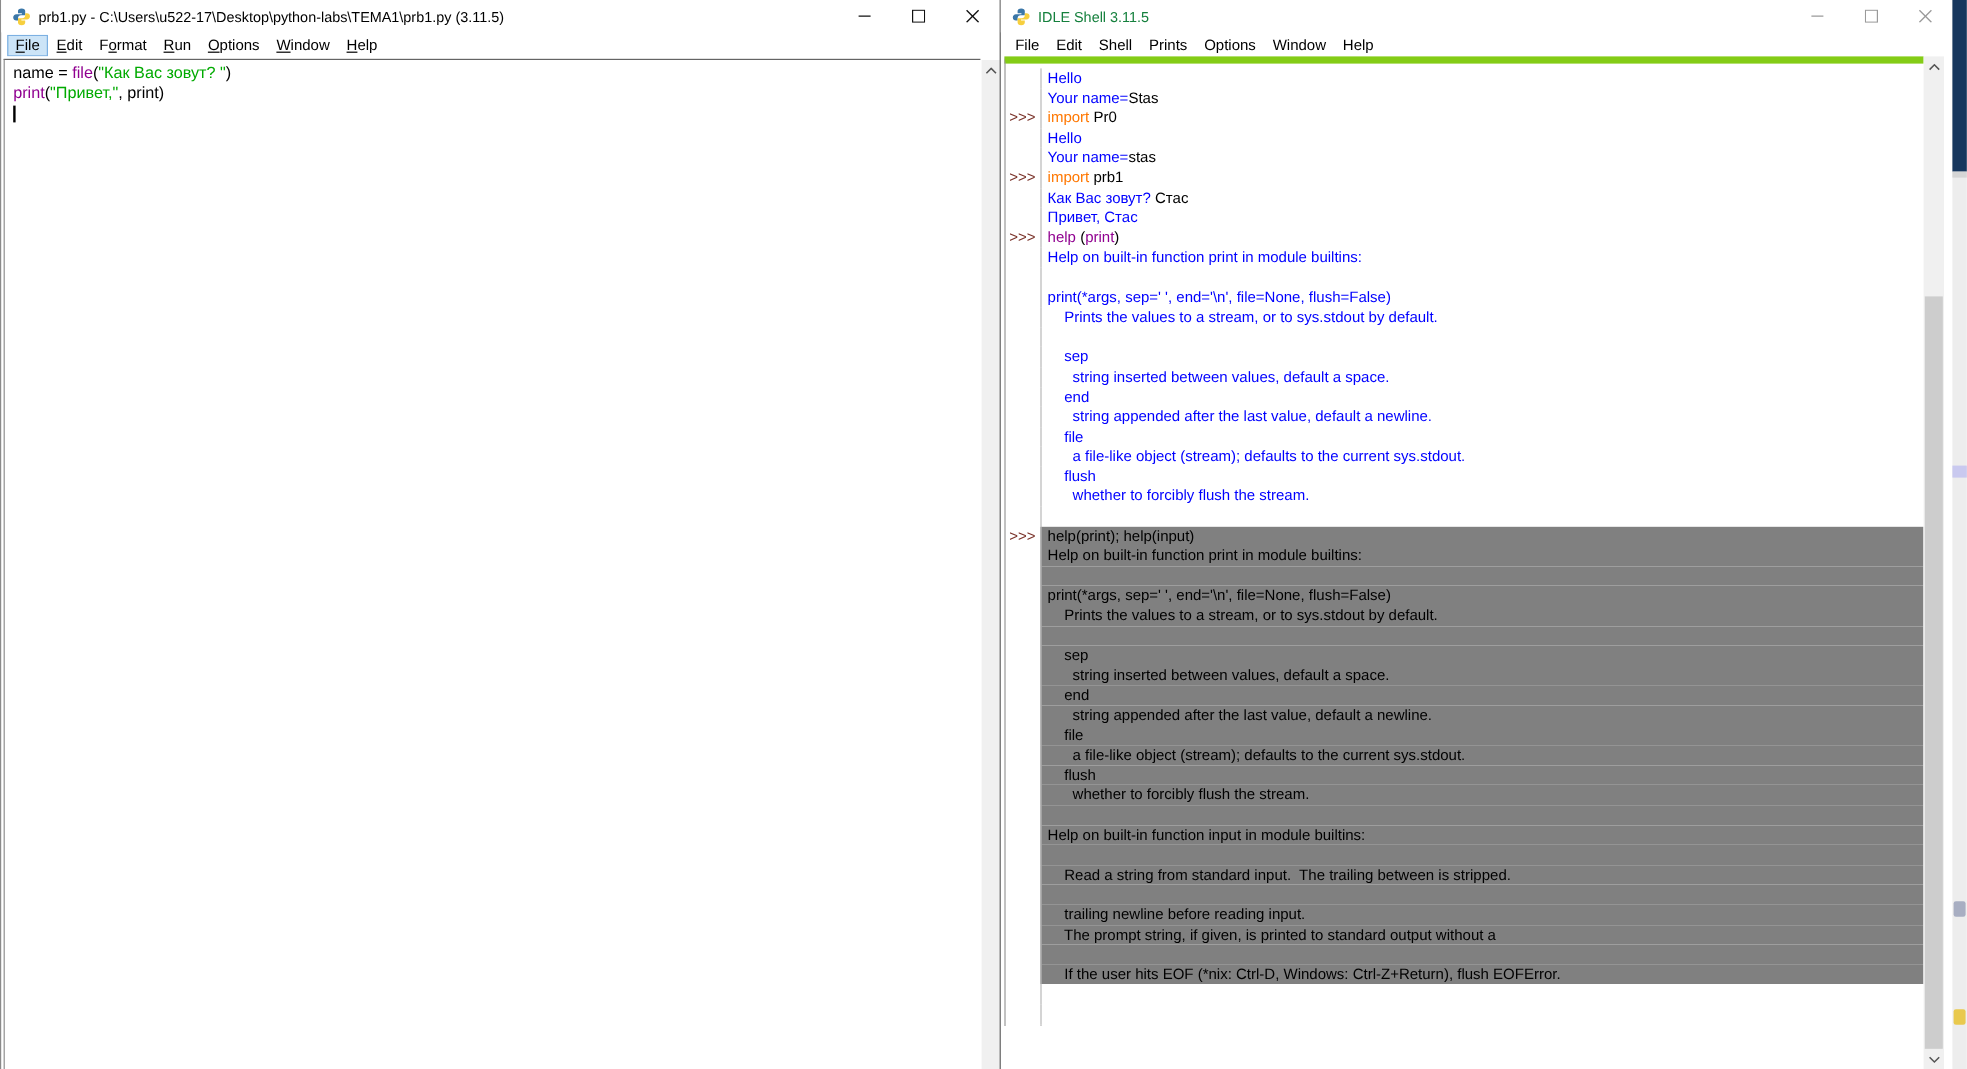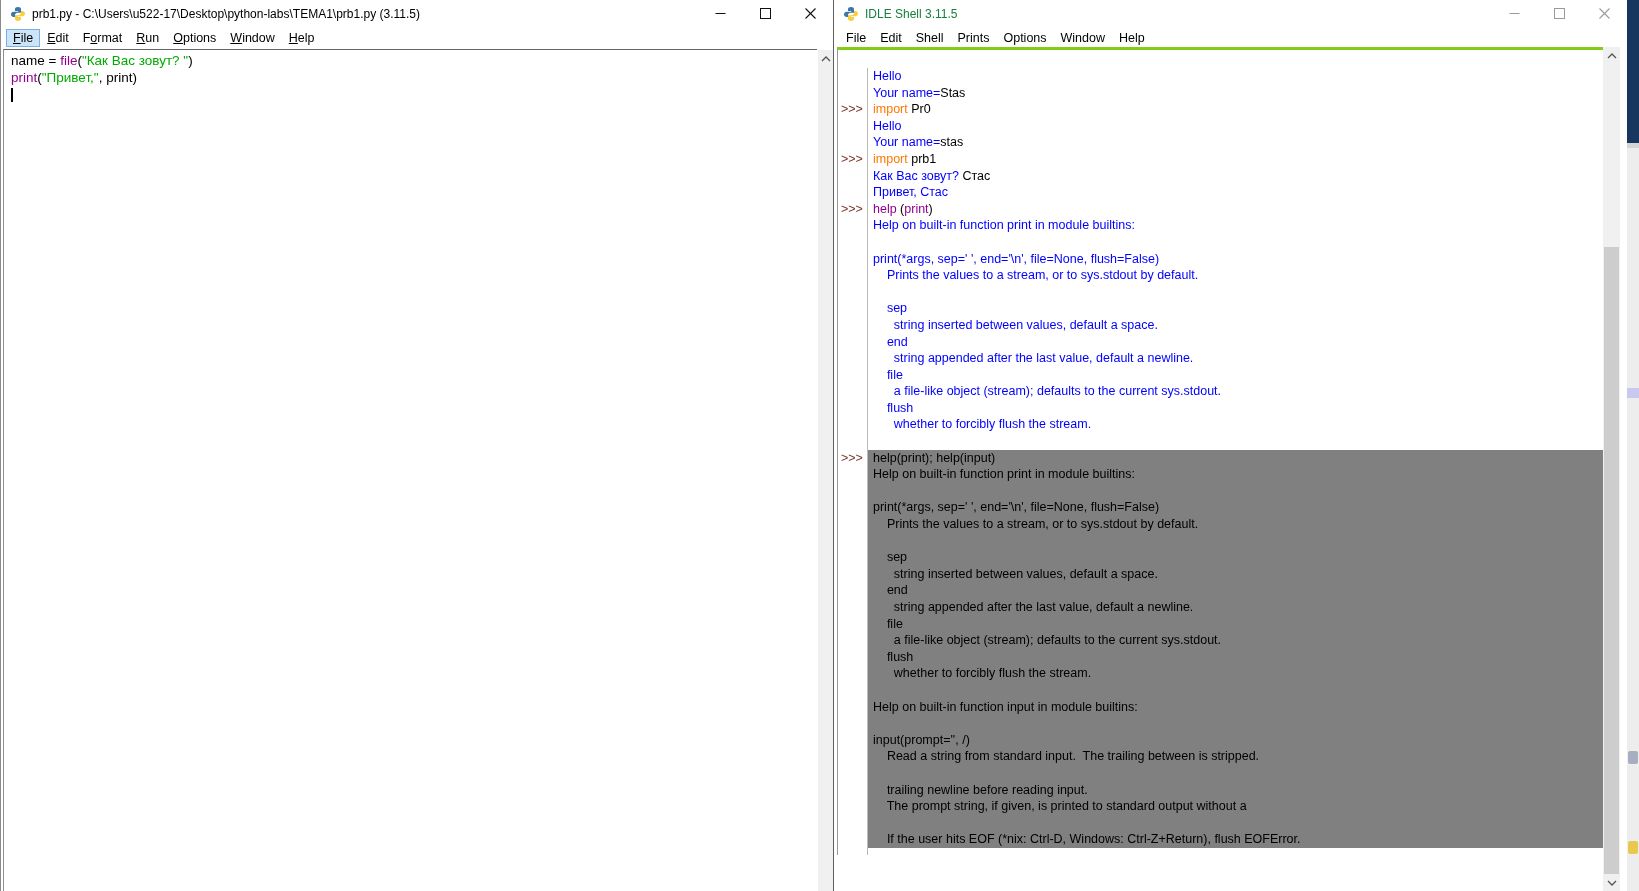--- a/index.html
+++ b/index.html
@@ -39,22 +39,22 @@
   
   .sbar{position:absolute;background:#f0f0f0;}
   #editor-sbar{left:817px;top:50px;width:16px;height:841px;}
   #shell-sbar{left:769px;top:47px;width:17px;height:844px;background:#f0f0f0;}
   .sb-arrow{height:17px;display:flex;align-items:center;justify-content:center;}
   .sb-thumb{position:absolute;left:1px;right:1px;background:#cdcdcd;}
 
   
   #shell-text{
     position:absolute;left:3px;top:47px;width:766px;height:808px;box-sizing:border-box;
-    border-top:3px solid #84cc16;border-left:1px solid #999;
-    background:#fff;overflow:hidden;cursor:text;padding-top:18px;
+    border-top:6px solid #84cc16;border-left:1px solid #999;
+    background:#fff;overflow:hidden;cursor:text;padding-top:4px;
   }
   .line{display:flex;height:16.6px;font-size:12.5px;line-height:16.6px;white-space:pre;}
   .gutter{flex:0 0 29px;padding-left:3px;box-sizing:border-box;color:var(--c-prompt,#7b342b);}
   .ltext{flex:1;border-left:1px solid #b8b8b8;padding-left:5px;min-width:0;}
   .ltext.selfull{background:var(--c-selbg,#808080);}
   .selbg{background:var(--c-selbg,#808080);}
   .c-out{color:var(--c-out,#0000ff);}
   .c-in{color:#000;}
   .c-kw{color:var(--c-kw,#ff7700);}
   .c-bi{color:var(--c-bi,#900090);}
@@ -193,21 +193,20 @@
       <div class="line"><span class="gutter"></span><span class="ltext selfull"><span class="c-in">      string inserted between values, default a space.</span></span></div>
       <div class="line"><span class="gutter"></span><span class="ltext selfull"><span class="c-in">    end</span></span></div>
       <div class="line"><span class="gutter"></span><span class="ltext selfull"><span class="c-in">      string appended after the last value, default a newline.</span></span></div>
       <div class="line"><span class="gutter"></span><span class="ltext selfull"><span class="c-in">    file</span></span></div>
       <div class="line"><span class="gutter"></span><span class="ltext selfull"><span class="c-in">      a file-like object (stream); defaults to the current sys.stdout.</span></span></div>
       <div class="line"><span class="gutter"></span><span class="ltext selfull"><span class="c-in">    flush</span></span></div>
       <div class="line"><span class="gutter"></span><span class="ltext selfull"><span class="c-in">      whether to forcibly flush the stream.</span></span></div>
       <div class="line"><span class="gutter"></span><span class="ltext selfull"></span></div>
       <div class="line"><span class="gutter"></span><span class="ltext selfull"><span class="c-in">Help on built-in function input in module builtins:</span></span></div>
       <div class="line"><span class="gutter"></span><span class="ltext selfull"></span></div>
-      <div class="line"><span class="gutter"></span><span class="ltext selfull"><span class="c-in">input(prompt='', /)</span></span></div>
       <div class="line"><span class="gutter"></span><span class="ltext selfull"><span class="c-in">    Read a string from standard input.  The trailing between is stripped.</span></span></div>
       <div class="line"><span class="gutter"></span><span class="ltext selfull"></span></div>
       <div class="line"><span class="gutter"></span><span class="ltext selfull"><span class="c-in">    trailing newline before reading input.</span></span></div>
       <div class="line"><span class="gutter"></span><span class="ltext selfull"><span class="c-in">    The prompt string, if given, is printed to standard output without a</span></span></div>
       <div class="line"><span class="gutter"></span><span class="ltext selfull"></span></div>
       <div class="line"><span class="gutter"></span><span class="ltext selfull"><span class="c-in">    If the user hits EOF (*nix: Ctrl-D, Windows: Ctrl-Z+Return), flush EOFError.</span></span></div>
       <div class="line"><span class="gutter"></span><span class="ltext"></span></div>
       <div class="line"><span class="gutter"></span><span class="ltext"></span></div>
       <div class="line"><span class="gutter">&gt;&gt;&gt;</span><span class="ltext"></span></div>
     </div>

